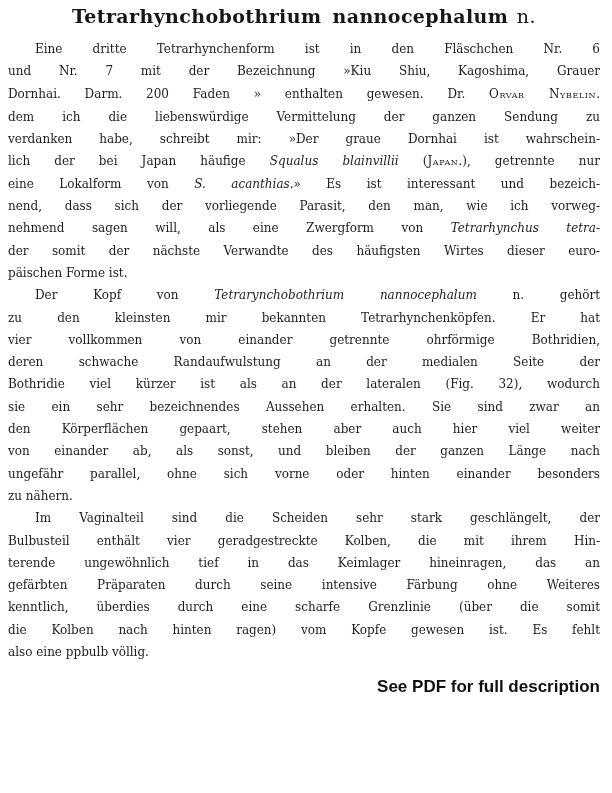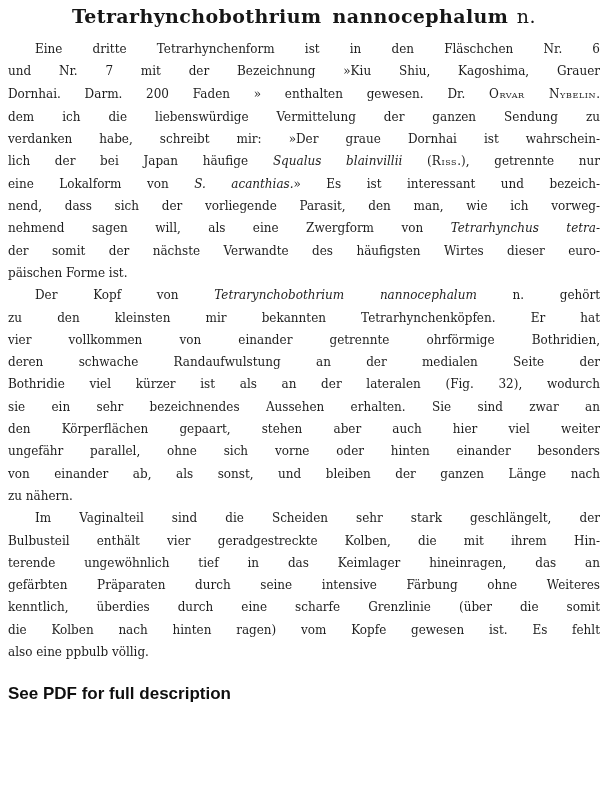--- a/index.html
+++ b/index.html
@@ -41,22 +41,22 @@
     white-space: normal;
   }
   .line.just {
     text-align: justify;
     text-align-last: justify;
   }
   .line.indent { text-indent: 27px; }
   .seg-italic { font-style: italic; }
   .seg-smallcaps { font-variant: small-caps; letter-spacing: 0.6px; }
   .footer {
-    margin-top: 21px;
-    text-align: left;
+    margin-top: 14px;
+    text-align: right;
     font-family: "Liberation Sans", sans-serif;
     font-weight: bold;
     font-size: 17px;
     color: #0f0f0f;
   }
 </style>
 </head>
 <body>
 
 <div class="page">
@@ -64,37 +64,37 @@
 
   <div class="body">
       <div class="para">
         <div class="line just indent"><span>Eine dritte Tetrarhynchenform ist in den Fläschchen Nr. 6</span></div>
         <div class="line just"><span>und Nr. 7 mit der Bezeichnung »Kiu Shiu, Kagoshima, Grauer</span></div>
         <div class="line just"><span>Dornhai. Darm. 200 Faden » enthalten gewesen. Dr. </span><span class="seg-smallcaps">Orvar Nybelin</span><span>.</span></div>
       </div>
       <div class="para extra-gap">
         <div class="line just"><span>dem ich die liebenswürdige Vermittelung der ganzen Sendung zu</span></div>
         <div class="line just"><span>verdanken habe, schreibt mir: »Der graue Dornhai ist wahrschein-</span></div>
-        <div class="line just"><span>lich der bei Japan häufige </span><span class="seg-italic">Squalus blainvillii</span><span> (</span><span class="seg-smallcaps">Riss</span><span>.), getrennte nur</span></div>
+        <div class="line just"><span>lich der bei Japan häufige </span><span class="seg-italic">Squalus blainvillii</span><span> (</span><span class="seg-smallcaps">Japan</span><span>.), getrennte nur</span></div>
         <div class="line just"><span>eine Lokalform von </span><span class="seg-italic">S. acanthias.</span><span>» Es ist interessant und bezeich-</span></div>
         <div class="line just"><span>nend, dass sich der vorliegende Parasit, den man, wie ich vorweg-</span></div>
         <div class="line just"><span>nehmend sagen will, als eine Zwergform von </span><span class="seg-italic">Tetrarhynchus tetra-</span></div>
         <div class="line just"><span>der somit der nächste Verwandte des häufigsten Wirtes dieser euro-</span></div>
         <div class="line"><span>päischen Forme ist.</span></div>
       </div>
       <div class="para">
         <div class="line just indent"><span>Der Kopf von </span><span class="seg-italic">Tetrarynchobothrium nannocephalum</span><span> n. gehört</span></div>
         <div class="line just"><span>zu den kleinsten mir bekannten Tetrarhynchenköpfen. Er hat</span></div>
         <div class="line just"><span>vier vollkommen von einander getrennte ohrförmige Bothridien,</span></div>
         <div class="line just"><span>deren schwache Randaufwulstung an der medialen Seite der</span></div>
         <div class="line just"><span>Bothridie viel kürzer ist als an der lateralen (Fig. 32), wodurch</span></div>
         <div class="line just"><span>sie ein sehr bezeichnendes Aussehen erhalten. Sie sind zwar an</span></div>
         <div class="line just"><span>den Körperflächen gepaart, stehen aber auch hier viel weiter</span></div>
+        <div class="line just"><span>von einander ab, als sonst, und bleiben der ganzen Länge nach</span></div>
         <div class="line just"><span>ungefähr parallel, ohne sich vorne oder hinten einander besonders</span></div>
-        <div class="line just"><span>von einander ab, als sonst, und bleiben der ganzen Länge nach</span></div>
         <div class="line"><span>zu nähern.</span></div>
       </div>
       <div class="para">
         <div class="line just indent"><span>Im Vaginalteil sind die Scheiden sehr stark geschlängelt, der</span></div>
         <div class="line just"><span>Bulbusteil enthält vier geradgestreckte Kolben, die mit ihrem Hin-</span></div>
         <div class="line just"><span>terende ungewöhnlich tief in das Keimlager hineinragen, das an</span></div>
         <div class="line just"><span>gefärbten Präparaten durch seine intensive Färbung ohne Weiteres</span></div>
         <div class="line just"><span>kenntlich, überdies durch eine scharfe Grenzlinie (über die somit</span></div>
         <div class="line just"><span>die Kolben nach hinten ragen) vom Kopfe gewesen ist. Es fehlt</span></div>
         <div class="line"><span>also eine ppbulb völlig.</span></div>

